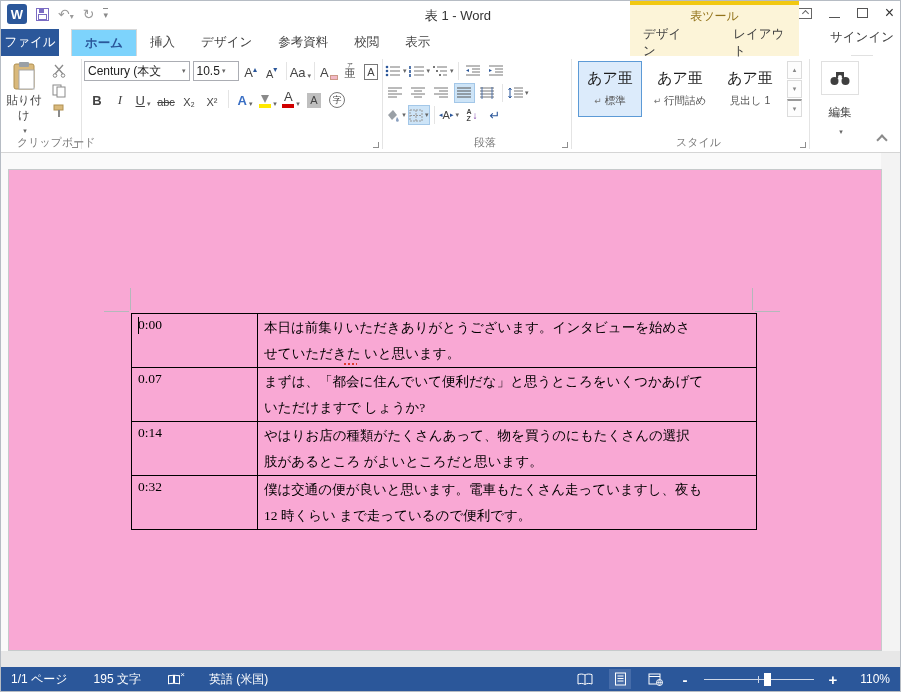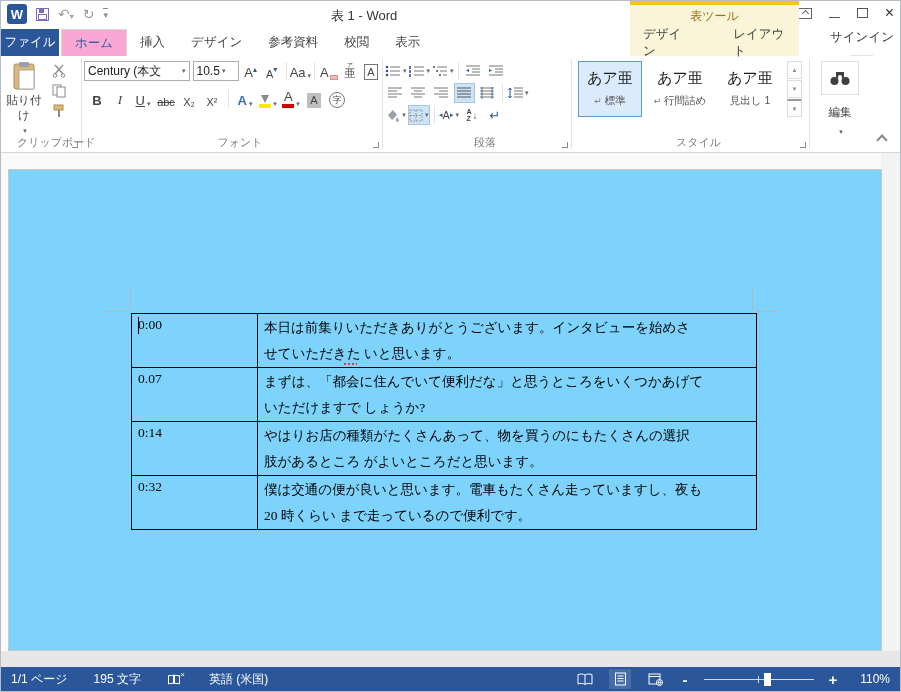--- a/index.html
+++ b/index.html
@@ -10,39 +10,39 @@
   .topbars { position:relative; height:55px; background:#fff; }
   .titlebar { position:relative; height:28px; }
   .qat { position:absolute; left:6px; top:3px; display:flex; align-items:center; gap:9px; }
   .wordlogo { width:20px; height:20px; background:#2b579a; border-radius:3px; color:#fff; font-size:13px; font-weight:bold; display:flex; align-items:center; justify-content:center; }
   .floppy { width:13px; height:13px; border:1.5px solid #7b6cc3; position:relative; }
   .floppy::before { content:""; position:absolute; left:2px; top:0; width:5px; height:4px; background:#7b6cc3; }
   .floppy::after { content:""; position:absolute; left:1px; bottom:0; width:7px; height:4px; border:1px solid #7b6cc3; }
   .qat-ic { color:#9b9b9b; font-size:14px; line-height:14px; }
   .qat-caret { font-size:8px; color:#9b9b9b; }
   .qat-custom { color:#8a8a8a; font-size:9px; border-top:1px solid #8a8a8a; padding-top:1px; }
-  .wtitle { position:absolute; left:330px; top:6px; width:160px; text-align:left; font-size:13px; color:#333; white-space:nowrap; }
+  .wtitle { position:absolute; left:330px; top:6px; width:160px; text-align:right; font-size:13px; color:#333; white-space:nowrap; }
   .winbtns { position:absolute; right:6px; top:4px; display:flex; align-items:center; gap:17px; color:#555; }
   .helpbtn { font-size:14px; font-weight:bold; color:#555; }
   .ribopt { width:14px; height:11px; border:1px solid #666; position:relative; }
   .ribopt::after { content:""; position:absolute; left:4px; top:2px; width:4px; height:4px; border-left:1px solid #666; border-top:1px solid #666; transform:rotate(45deg); }
   .minbtn { width:11px; height:1px; background:#555; margin-top:8px; }
   .maxbtn { width:11px; height:10px; border:1px solid #555; }
   .closebtn { font-size:16px; line-height:16px; color:#333; }
 
   
   .ctx { position:absolute; left:629px; top:0; width:169px; height:55px; background:#fcf4d8; border-top:4px solid #f2c811; z-index:2; }
   .ctx-label { display:block; text-align:center; font-size:12px; color:#92731a; margin-top:3px; }
   .ctx-tabs { position:absolute; bottom:0; left:0; right:0; height:27px; display:flex; align-items:center; justify-content:center; gap:22px; font-size:12.5px; color:#444; }
 
   
   .tabrow { position:relative; height:27px; display:flex; align-items:stretch; font-size:12.5px; }
   .filetab { width:58px; background:#2b579a; color:#fff; display:flex; align-items:center; justify-content:center; }
   .tab { display:flex; align-items:center; padding:0 13px; cursor:default; }
-  .tab.active { color:#2b579a; border:1px solid #d8d8d8; border-bottom:none; background:#f9a8d4; margin-left:2px; }
+  .tab.active { color:#2b579a; border:1px solid #d8d8d8; border-bottom:none; background:#7dd3fc; margin-left:12px;font-weight:bold; }
   .signin { position:absolute; right:6px; top:0; height:27px; display:flex; align-items:center; gap:9px;flex-direction:column; }
   .avatar { width:22px; height:22px; background:#e1e1e1; position:relative; overflow:hidden; }
   .avatar::before { content:""; position:absolute; left:7px; top:3px; width:8px; height:8px; border-radius:50%; background:#fff; }
   .avatar::after { content:""; position:absolute; left:3px; top:13px; width:16px; height:10px; border-radius:8px 8px 0 0; background:#fff; }
 
   
   .ribbon { position:relative; height:97px; background:#fff; border-bottom:1px solid #d5d5d5; display:flex; }
   .group { position:relative; padding:3px 2px 16px 2px; }
   .gsep { width:1px; background:#e4e4e4; margin:3px 0; }
   .glabel { position:absolute; bottom:2px; left:0; right:0; text-align:center; font-size:11px; color:#7b7b7b; white-space:nowrap;margin-left:16px; }
@@ -111,21 +111,21 @@
   .g-edit { width:60px; text-align:center; }
   .editbtn { margin:2px auto 0; width:46px; }
   .binocbox { width:38px; height:34px; border:1px solid #e0e0e0; margin:0 auto; display:flex; align-items:center; justify-content:center; }
   .editlabel { font-size:11.5px; color:#444; margin-top:10px; }
   .collapse { position:absolute; right:14px; bottom:8px; width:8px; height:8px; border-left:2px solid #8a8a8a; border-top:2px solid #8a8a8a; transform:rotate(45deg); }
 
   
   .canvas { position:relative; height:516px; background:#fafafa; overflow:hidden; }
   .scrollzone { position:absolute; right:0; top:0; width:19px; height:498px; background:#f3f3f3; }
   .bottomstrip { position:absolute; left:0; top:498px; width:100%; height:18px; background:#e7e7e7; }
-  .page { position:absolute; left:7px; top:16px; width:874px; height:482px; background:#7dd3fc; border:1px solid #c6cacb; }
+  .page { position:absolute; left:7px; top:16px; width:874px; height:482px; background:#f9a8d4; border:1px solid #c6cacb; }
   .crop { position:absolute; background:#b4b8bb; }
   .doctable { position:absolute; left:122px; top:143px; border-collapse:collapse; table-layout:fixed; font-family:"Liberation Serif","DejaVu Serif",serif; color:#000; }
   .doctable td { border:1.5px solid #000; vertical-align:top; height:54px; }
   .td-time { width:126px; font-size:13.5px; padding:3px 0 0 6px; }
   .td-text { width:499px; padding:1px 5px 0 6px; }
   .tline { display:block; height:26px; line-height:26px; font-size:13.5px; white-space:nowrap; overflow:hidden; }
   .cursor { position:absolute; left:129px; top:147px; width:1px; height:17px; background:#000; }
   .squiggle { position:absolute; left:335px; top:193px; width:13px; height:2px;
               background:repeating-linear-gradient(90deg,#e03c31 0 2px,transparent 2px 4px); }
 
@@ -296,21 +296,20 @@
           </span>
           <span class="caret">▾</span>
         </span>
       <span class="rbtn">
           <span class="shadeA">A</span>
         </span>
       <span class="rbtn">
           <span class="encl">字</span>
         </span>
     </div>
-    <span class="glabel">フォント</span>
     <span class="launcher"></span>
   </div>
   <div class="gsep"></div>
 
   <div class="group g-para">
     <div class="prow">
       <span class="pbtn">
         <svg width="16" height="12" viewBox="0 0 16 12">
             <circle cx="2" cy="2" r="1.3" fill="#2b579a"></circle>
             <circle cx="2" cy="6" r="1.3" fill="#2b579a"></circle>
@@ -495,21 +494,21 @@
         <td class="td-time">0:14</td>
         <td class="td-text">
           <span class="tline">やはりお店の種類がたくさんあって、物を買うのにもたくさんの選択</span>
           <span class="tline">肢があるところ がよいところだと思います。</span>
         </td>
       </tr>
       <tr>
         <td class="td-time">0:32</td>
         <td class="td-text">
           <span class="tline">僕は交通の便が良いと思います。電車もたくさん走っていますし、夜も</span>
-          <span class="tline">20 時くらい まで走っているので便利です。</span>
+          <span class="tline">12 時くらい まで走っているので便利です。</span>
         </td>
       </tr>
     </tbody>
       </table>
 
     <span class="cursor"></span>
     <span class="squiggle"></span>
   </div>
 </div>
 

